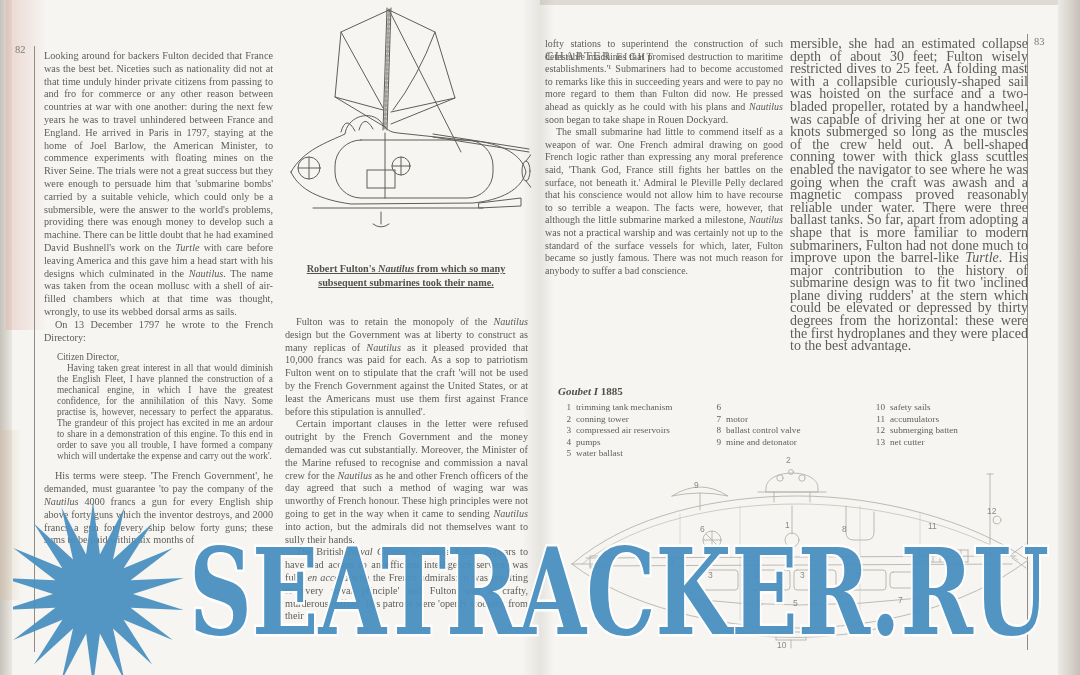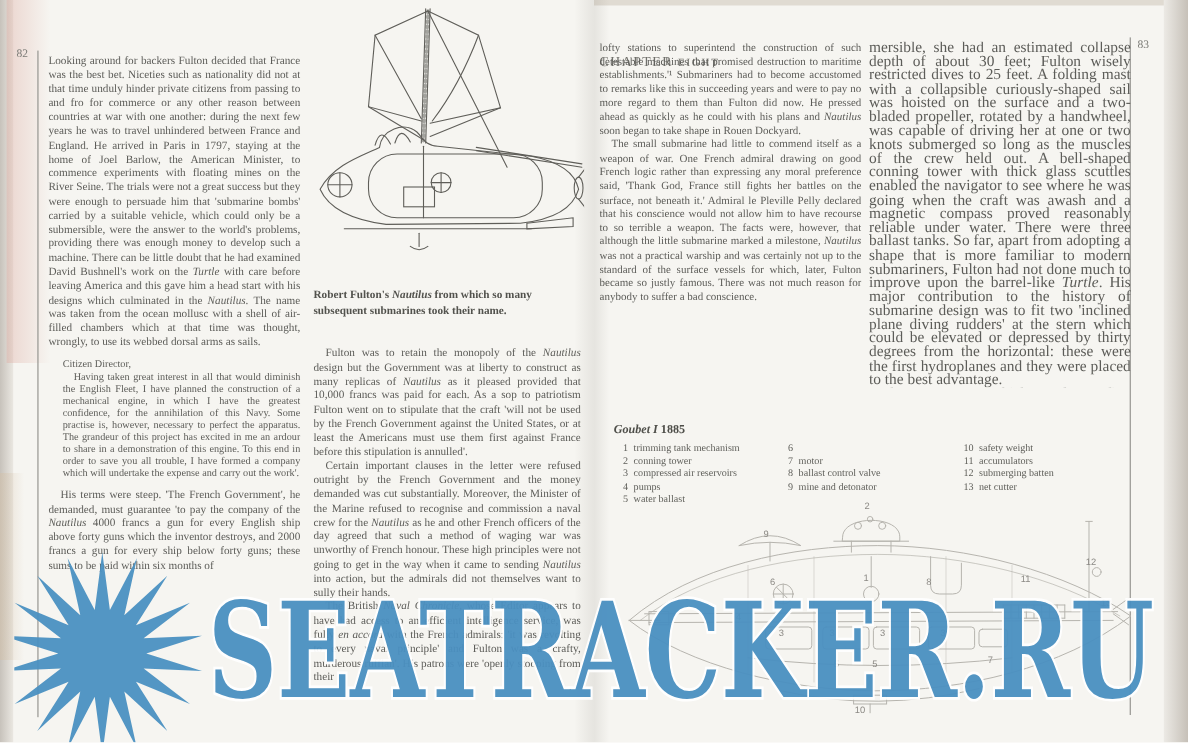--- a/index.html
+++ b/index.html
@@ -16,21 +16,21 @@
     background:linear-gradient(to right,rgba(100,95,85,0),rgba(100,95,85,.09) 45%,rgba(100,95,85,.11) 58%,rgba(100,95,85,0));}
   
   .rule{width:1px;background:#8d8d88;}
   .folio{font-size:10.5px;color:#7b7b76;}
   
   .col{text-align:justify;font-size:10.2px;line-height:12.8px;overflow:hidden;}
   .col p{margin:0;}
   .col p.ind{text-indent:11px;}
   .title{font-size:19px;line-height:22px;color:#90908c;letter-spacing:.3px;margin:0 0 7px 0;font-weight:normal;}
   .chapter{font-size:12.5px;letter-spacing:1.4px;color:#70706b;margin-top:35px;}
-  .caption{font-weight:bold;color:#52524d;font-size:10.2px;line-height:13.5px;text-align:left;}
+  .caption{font-weight:bold;color:#52524d;font-size:10.2px;line-height:13.5px;text-align:center;text-decoration:underline;}
   .letter{margin:8px 0 8px 13px;font-size:9.3px;line-height:11px;}
   .letter .lbody{text-indent:10px;}
   
   .legend-title{font-size:11px;color:#4e4e49;}
   .legend-cols{display:flex;}
   .legend-col{font-size:9.2px;line-height:11.6px;color:#5f5f5a;}
   .legend-row{display:flex;}
   .legend-num{width:13px;text-align:right;margin-right:5px;flex:0 0 13px;}
   .legend-label{flex:1;}
   
@@ -48,20 +48,21 @@
   <div class="abs tint-beige"></div>
   <div class="abs edge-right"></div>
   <div class="abs edge-top"></div>
   <div class="abs gutter"></div>
 
   <div class="abs folio" style="left:15px;top:44px;">82</div>
   <div class="abs rule" style="left:34px;top:46px;height:606px;"></div>
 
   <div class="abs col" style="left:44px;top:50px;width:229px;height:608px;">
     <p><span>Looking around for backers Fulton decided that France was the best bet. Niceties such as nationality did not at that time unduly hinder private citizens from passing to and fro for commerce or any other reason between countries at war with one another: during the next few years he was to travel unhindered between France and England. He arrived in Paris in 1797, staying at the home of Joel Barlow, the American Minister, to commence experiments with floating mines on the River Seine. The trials were not a great success but they were enough to persuade him that 'submarine bombs' carried by a suitable vehicle, which could only be a submersible, were the answer to the world's problems, providing there was enough money to develop such a machine. There can be little doubt that he had examined David Bushnell's work on the </span><span style="font-style: italic;">Turtle</span><span> with care before leaving America and this gave him a head start with his designs which culminated in the </span><span style="font-style: italic;">Nautilus</span><span>. The name was taken from the ocean mollusc with a shell of air-filled chambers which at that time was thought, wrongly, to use its webbed dorsal arms as sails.</span></p>
+    <p class="ind"><span>On 13 December 1797 he wrote to the French Directory:</span></p>
     <div class="letter">
       <p><span>Citizen Director,</span></p>
       <p class="lbody"><span>Having taken great interest in all that would diminish the English Fleet, I have planned the construction of a mechanical engine, in which I have the greatest confidence, for the annihilation of this Navy. Some practise is, however, necessary to perfect the apparatus. The grandeur of this project has excited in me an ardour to share in a demonstration of this engine. To this end in order to save you all trouble, I have formed a company which will undertake the expense and carry out the work'.</span></p>
     </div>
     <p class="ind"><span>His terms were steep. 'The French Government', he demanded, must guarantee 'to pay the company of the </span><span style="font-style: italic;">Nautilus</span><span> 4000 francs a gun for every English ship above forty guns which the inventor destroys, and 2000 francs a gun for every ship below forty guns; these sums to be paid within six months of</span></p>
   </div>
 
   <div class="abs" style="left:283px;top:2px;width:248px;height:232px;">
     <svg width="248" height="232" viewBox="0 0 248 232">
       <g stroke="#5f5e59" fill="none" stroke-width="1" stroke-linecap="round">
@@ -160,21 +161,21 @@
           <span class="legend-label">ballast control valve</span>
         </div>
         <div class="legend-row">
           <span class="legend-num">9</span>
           <span class="legend-label">mine and detonator</span>
         </div>
       </div>
       <div class="legend-col" style="width: 150px;">
         <div class="legend-row">
           <span class="legend-num">10</span>
-          <span class="legend-label">safety weight</span>
+          <span class="legend-label">safety sails</span>
         </div>
         <div class="legend-row">
           <span class="legend-num">11</span>
           <span class="legend-label">accumulators</span>
         </div>
         <div class="legend-row">
           <span class="legend-num">12</span>
           <span class="legend-label">submerging batten</span>
         </div>
         <div class="legend-row">

